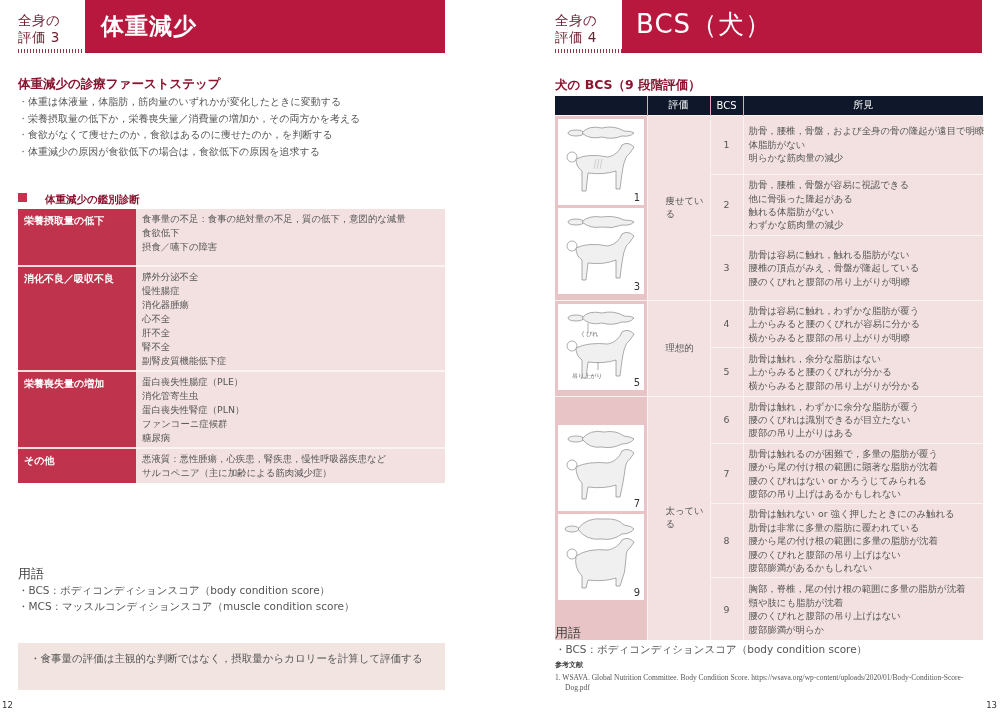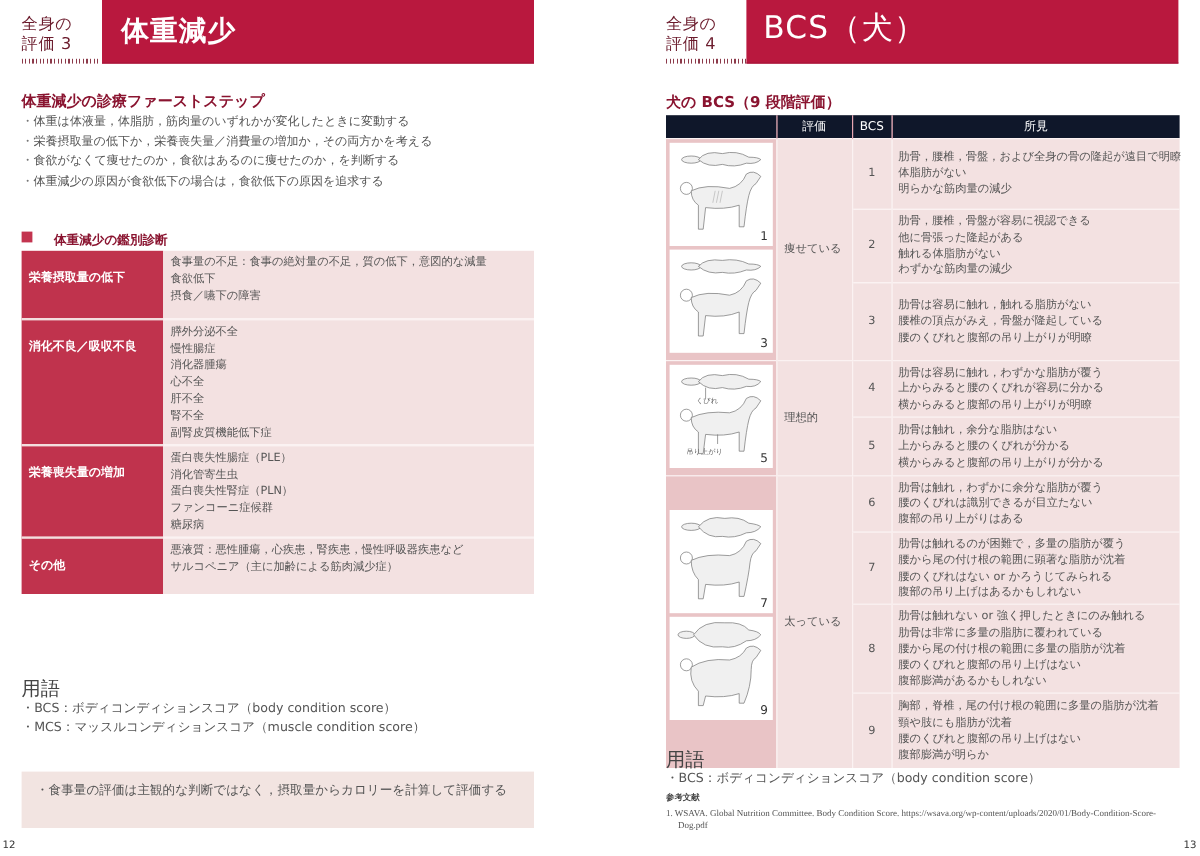--- a/index.html
+++ b/index.html
@@ -29,48 +29,48 @@
   .sec-title { position: absolute; left: 18px; top: 76px; font-size: 12.5px; font-weight: bold; color: #8a1430; }
   .bullets { position: absolute; left: 18px; top: 94px; list-style: none; }
   .bullets li { font-size: 10px; line-height: 16.6px; color: #555; white-space: nowrap; }
   .bullets li::before { content: "・"; color: #777; }
 
   .ddx-title { position: absolute; left: 18px; top: 193px; font-size: 10.5px; font-weight: bold; color: #8a1430; display: flex; align-items: flex-start; gap: 15px; }
   .ddx-title .sq { display: inline-block; width: 9px; height: 9px; background: #c3344f; margin-right: 3px; }
 
   .ddx-table { position: absolute; left: 18px; top: 209px; width: 427px; border-collapse: collapse; }
   .ddx-table td { vertical-align: top; font-size: 9.4px; line-height: 14px; }
-  .ddx-table td.cat { width: 118px; background: #c0334d; color: #fff; font-weight: bold; padding: 16px 6px; font-size: 10px; border-bottom: 2px solid #f3dede; }
+  .ddx-table td.cat { width: 118px; background: #c0334d; color: #fff; font-weight: bold; padding: 5px 6px; font-size: 10px; border-bottom: 2px solid #f3dede; }
   .ddx-table td.items { background: #f3e1e1; color: #555; padding: 3px 2px 2px 6px; border-bottom: 2px solid #fbf2f2; }
   .ddx-table tr:last-child td { border-bottom: none; }
   .ddx-table .items div { white-space: nowrap; }
 
   .terms { position: absolute; top: 566px; }
   .left .terms { left: 18px; }
-  .terms .t-head { font-size: 16px; color: #444; line-height: 16px; }
+  .terms .t-head { font-size: 13px; color: #444; line-height: 16px; }
   .terms .t-item { font-size: 10.5px; color: #555; line-height: 16px; white-space: nowrap; }
   .terms .t-item::before { content: "・"; }
 
   .memo { position: absolute; left: 18px; top: 643px; width: 427px; height: 47px; background: #f2e4e1; padding: 6px 8px; }
   .memo-label { font-size: 8.5px; color: #b05a6a; }
   .memo-text { font-size: 10.5px; color: #555; margin-top: 3px; padding-left: 4px; white-space: nowrap; }
   .memo-text::before { content: "・"; }
 
   .page-num { position: absolute; top: 700px; font-size: 8.5px; color: #333; }
   .left .page-num { left: 2px; }
   .right .page-num { right: 3px; }
 
   
   .bcs-title { position: absolute; left: 55px; top: 77px; font-size: 12.5px; font-weight: bold; color: #8a1430; }
   .bcs-table { position: absolute; left: 55px; top: 96px; width: 428px; border-collapse: collapse; table-layout: fixed; }
   .bcs-table th { background: #0f172a; color: #fff; font-weight: normal; font-size: 10px; height: 19px; border-left: 1px solid #e7a6b2; }
   .bcs-table th:first-child { border-left: none; }
   .bcs-table td { background: #f3e1e1; font-size: 9.4px; color: #555; vertical-align: middle; border-left: 1px solid #fbf2f2; border-top: 1px solid #fbf2f2; }
   .bcs-table td.img-cell { background: #e9c4c6; border-left: none; padding: 3px 3px; vertical-align: top; }
-  .bcs-table td.eval { padding-left: 6px; margin-left: 28px; }
+  .bcs-table td.eval { padding-left: 18px; margin-left: 28px; }
   .bcs-table td.score { text-align: center; }
   .bcs-table td.find { padding: 3px 5px; line-height: 13.4px; }
   .bcs-table td.find div { white-space: nowrap; }
 
   .dog-card { background: #fff; width: 86px; position: relative; margin-bottom: 3px; }
   .dog-card .dnum { position: absolute; right: 4px; bottom: 2px; font-size: 10px; color: #333; }
   .dog-card svg { display: block; }
   .dog-card .anno { position: absolute; font-size: 6px; color: #666; }
 
   .right .terms { left: 55px; top: 625px; }

